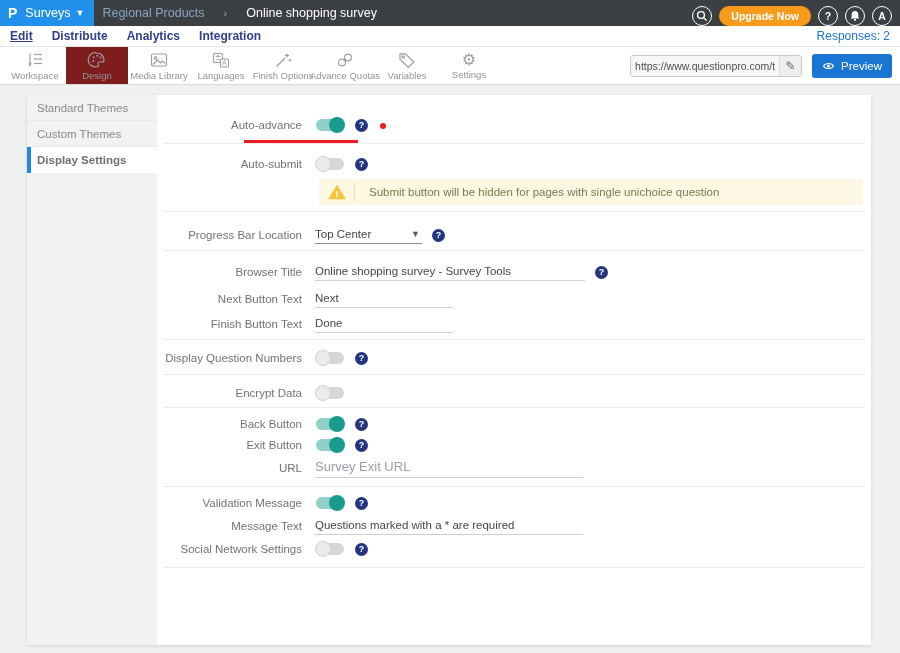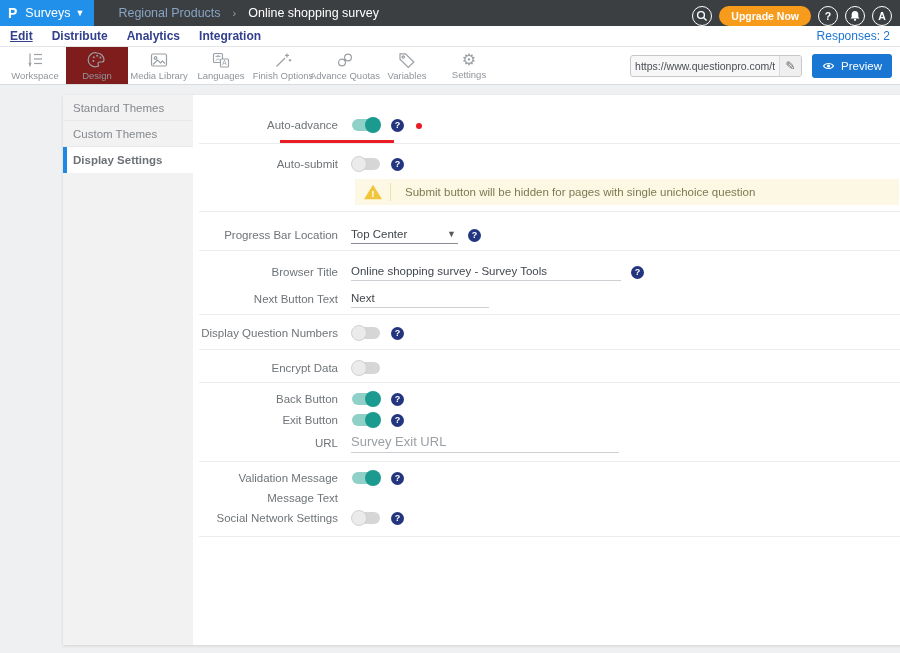--- a/index.html
+++ b/index.html
@@ -5,21 +5,21 @@
   * { margin:0; padding:0; box-sizing:border-box; }
   html,body { width:900px; height:653px; overflow:hidden;
     font-family:"Liberation Sans","DejaVu Sans",sans-serif; background:#eff0f1; }
 
   
   .topbar { height:26px; background:#3c3f42; display:flex; align-items:stretch; color:#fff; }
   .brand { background:#2090ea; display:flex; align-items:center; padding:0 10px 0 8px; gap:8px; }
   .brand .logo { font-weight:bold; font-size:14px; }
   .brand .appmenu { font-size:12.5px; display:flex; align-items:center; gap:5px; }
   .caret { font-size:9px; line-height:1; }
-  .crumbs { display:flex; align-items:center; gap:12px; padding-left:24px; font-size:12.5px; }
+  .crumbs { display:flex; align-items:center; gap:19px; padding-left:8px; font-size:12.5px; }
   .crumb-parent { color:#86a4c4; }
   .crumb-sep { color:#9aa0a6; font-size:11px; }
   .crumb-current { color:#ffffff; }
   .top-right { margin-left:auto; display:flex; align-items:flex-end; gap:7px; padding-right:8px; }
   .circle-btn { width:20px; height:20px; border:1px solid #fff; border-radius:50%;
     display:flex; align-items:center; justify-content:center; font-size:10.5px; font-weight:bold; color:#fff; }
   .upgrade { background:#f79b1d; color:#fff; font-size:10.5px; font-weight:bold;
     padding:4px 12px; border-radius:10px; border:none; }
 
   
@@ -42,21 +42,21 @@
   .urlbox { display:flex; align-items:center; width:172px; height:22px; border:1px solid #c6c9cc;
     border-radius:3px; background:#f7f7f7; overflow:hidden; }
   .urlbox input { flex:1; border:none; background:transparent; font-size:10.5px; color:#4a4f54;
     padding:0 4px; outline:none; font-family:"Liberation Sans",sans-serif; min-width:0; }
   .url-edit { width:22px; height:100%; display:flex; align-items:center; justify-content:center;
     color:#5f6468; font-size:12px; border-left:1px solid #d9dbdd; background:#efefef; }
   .preview-btn { background:#1976d2; color:#fff; border:none; border-radius:3px; height:24px;
     padding:0 10px; font-size:11.5px; display:flex; align-items:center; gap:6px; }
 
   
-  .page { height:544px; padding-top:10px;padding-left:36px; }
+  .page { height:544px; padding-top:10px; }
   .card { width:844px; height:550px; margin-left:27px; background:#fff; display:flex;
     box-shadow:0 1px 3px rgba(0,0,0,.12); }
   .side { width:130px; background:#f2f2f2; flex-shrink:0; }
   .side-item { height:26px; display:flex; align-items:center; padding-left:10px;
     font-size:11.5px; color:#85898d; border-bottom:1px solid #e9e9e9; }
   .side-item.active { background:#fff; color:#6d7175; border-left:4px solid #1e88e5; padding-left:6px; border-bottom:none;font-weight:bold; }
 
   .content { flex:1; position:relative; font-size:11.5px; }
   .grp { border-bottom:1px solid #ececec; margin:0 6px; position:relative; }
   .grp.last { border-bottom:none; }
@@ -292,20 +292,24 @@
       <div class="grp gD">
         <div class="row">
           <span class="rlabel">Browser Title</span>
           <input class="uinput w-long" value="Online shopping survey - Survey Tools" style="">
           <span class="help">?</span>
         </div>
         <div class="row mt9">
           <span class="rlabel">Next Button Text</span>
           <input class="uinput w-short" value="Next" style="">
         </div>
+        <div class="row mt7">
+          <span class="rlabel">Finish Button Text</span>
+          <input class="uinput w-short" value="Done" style="">
+        </div>
       </div>
 
       <div class="grp gE">
         <div class="row">
           <span class="rlabel">Display Question Numbers</span>
           <span class="toggle off">
               <span class="track"></span>
               <span class="knob"></span>
             </span>
           <span class="help">?</span>
@@ -349,20 +353,21 @@
         <div class="row">
           <span class="rlabel">Validation Message</span>
           <span class="toggle on">
               <span class="track"></span>
               <span class="knob"></span>
             </span>
           <span class="help">?</span>
         </div>
         <div class="row mt6">
           <span class="rlabel">Message Text</span>
+          <input class="uinput w-med" value="Questions marked with a * are required" style="">
         </div>
         <div class="row mt6">
           <span class="rlabel">Social Network Settings</span>
           <span class="toggle off">
               <span class="track"></span>
               <span class="knob"></span>
             </span>
           <span class="help">?</span>
         </div>
       </div>

